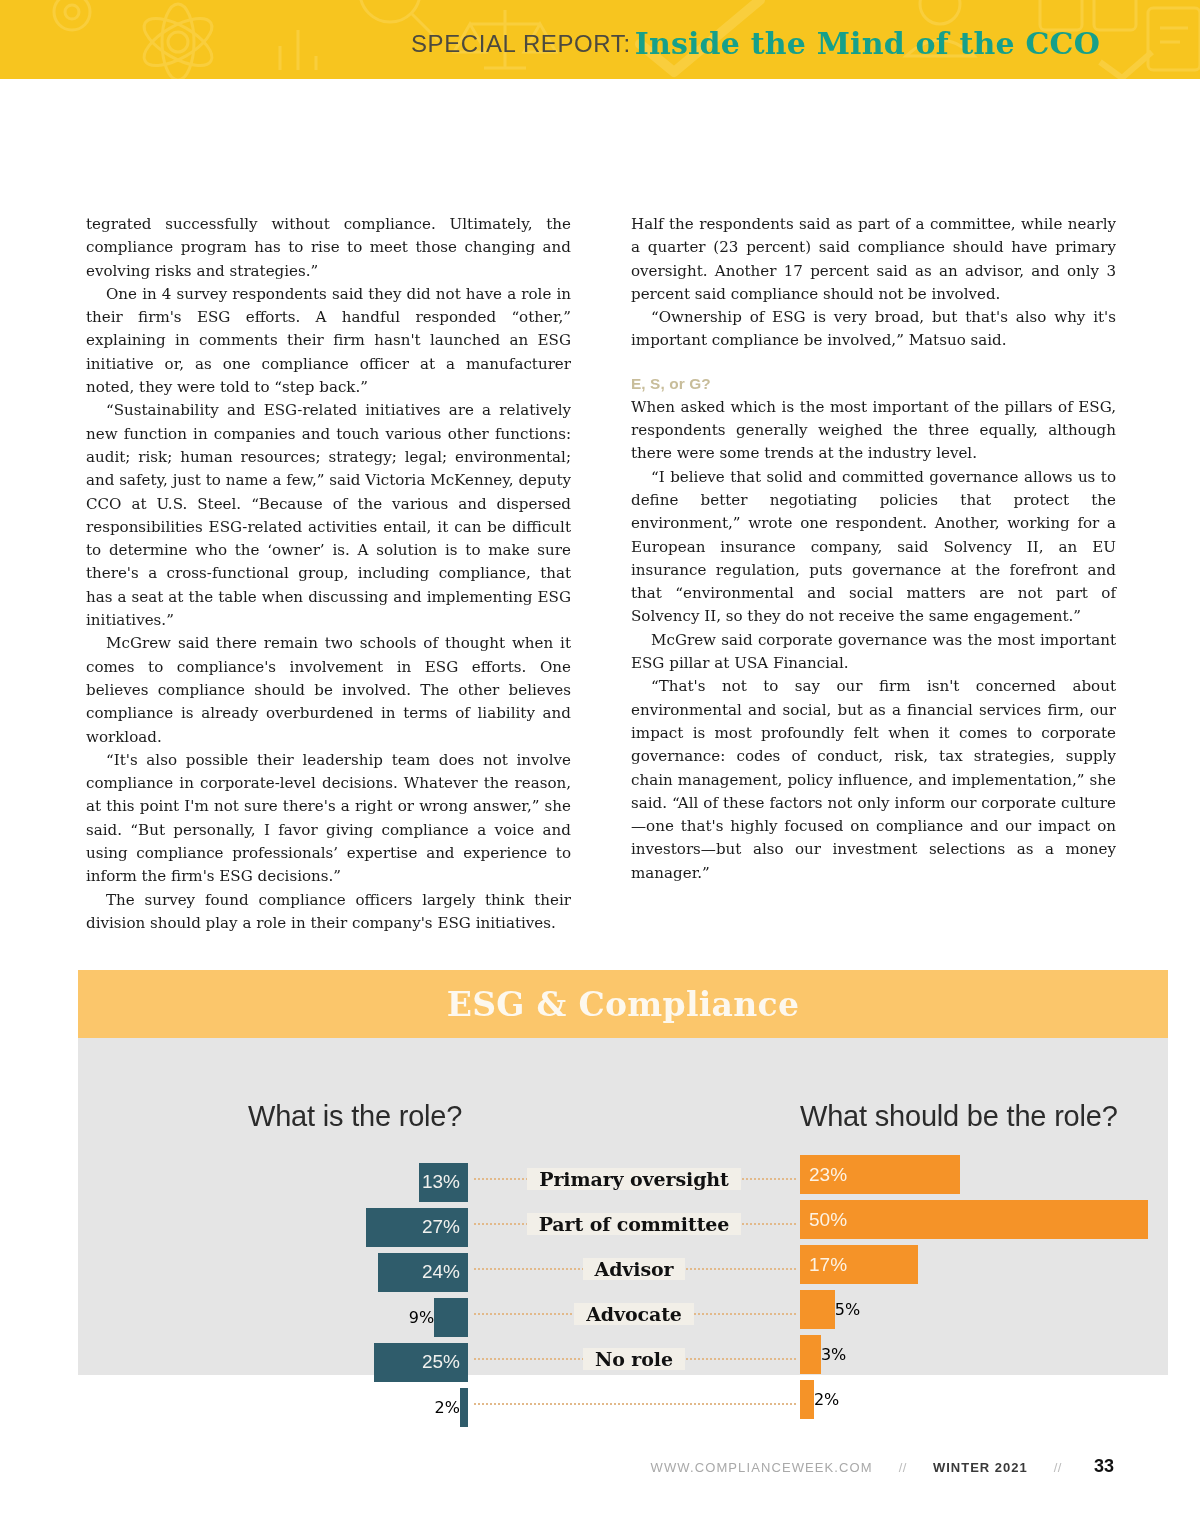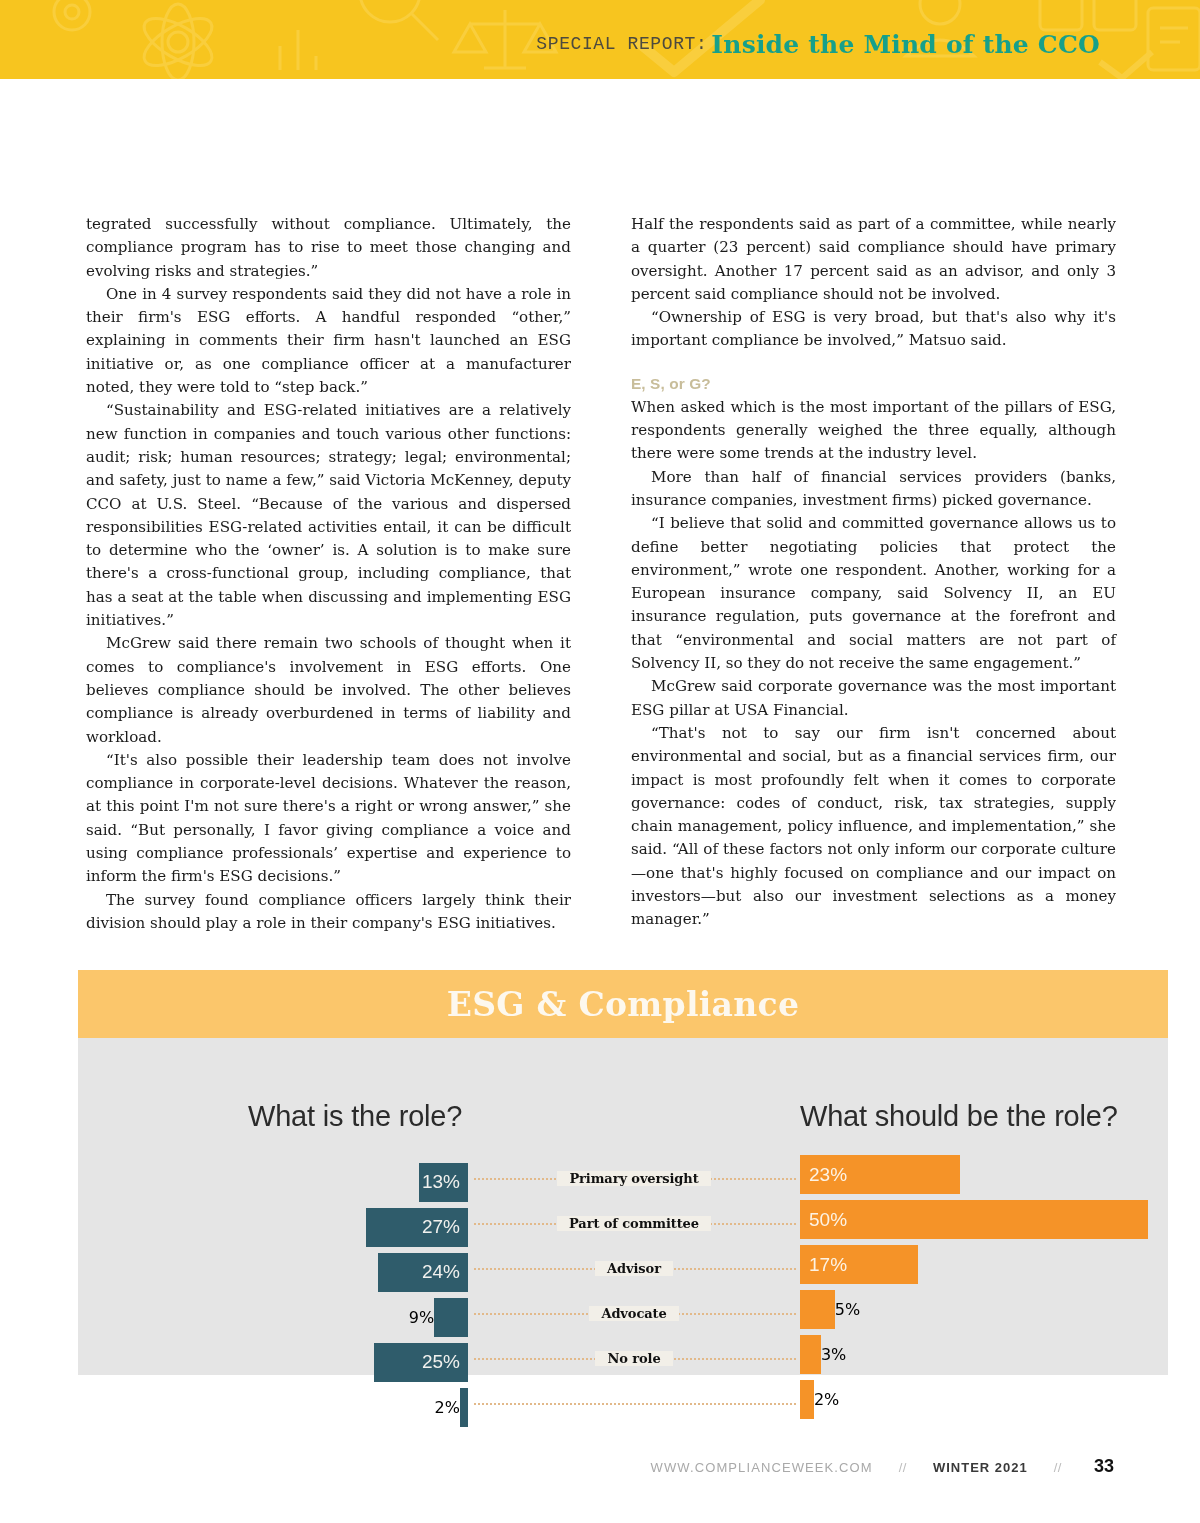--- a/index.html
+++ b/index.html
@@ -33,30 +33,30 @@
   }
   .banner-text {
     position: absolute;
     right: 100px;
     top: 44px;
     transform: translateY(-50%);
     white-space: nowrap;
     line-height: 1;
   }
   .banner-label {
-    font-family: Liberation Mono, monospace;
-    font-size: 18px;
+    font-family: Liberation Sans, sans-serif;
+    font-size: 24px;
     letter-spacing: 0.6px;
     color: #4d4a3e;
     vertical-align: middle;
   }
   .banner-title {
     font-family: "DejaVu Serif", serif;
     font-weight: bold;
-    font-size: 25px;
+    font-size: 30px;
     color: #16a08a;
     letter-spacing: 0.2px;
     vertical-align: middle;
     margin-left: 4px;
   }
 
   
   .article {
     position: absolute;
     left: 86px;
@@ -203,21 +203,21 @@
     width: 332px;
     height: 45px;
     display: flex;
     align-items: center;
     justify-content: center;
     z-index: 2;
   }
   .row-label span {
     font-family: "DejaVu Serif", serif;
     font-weight: bold;
-    font-size: 13px;
+    font-size: 19px;
     color: #111111;
     background: #f2efe8;
     padding: 0 12px;
     white-space: nowrap;
     letter-spacing: -0.1px;
   }
   .dotline {
     position: absolute;
     left: 396px;
     right: 372px;
@@ -314,21 +314,20 @@
     <p class="indent">McGrew said there remain two schools of thought when it comes to compliance's involvement in ESG efforts. One believes compliance should be involved. The other believes compliance is already overburdened in terms of liability and workload.</p>
     <p class="indent">“It's also possible their leadership team does not involve compliance in corporate-level decisions. Whatever the reason, at this point I'm not sure there's a right or wrong answer,” she said. “But personally, I favor giving compliance a voice and using compliance professionals’ expertise and experience to inform the firm's ESG decisions.”</p>
     <p class="indent">The survey found compliance officers largely think their division should play a role in their company's ESG initiatives.</p>
   </div>
 
   <div class="col">
     <p>Half the respondents said as part of a committee, while nearly a quarter (23 percent) said compliance should have primary oversight. Another 17 percent said as an advisor, and only 3 percent said compliance should not be involved.</p>
     <p class="indent">“Ownership of ESG is very broad, but that's also why it's important compliance be involved,” Matsuo said.</p>
     <div class="subhead">E, S, or G?</div>
     <p>When asked which is the most important of the pillars of ESG, respondents generally weighed the three equally, although there were some trends at the industry level.</p>
-    <p class="indent">More than half of financial services providers (banks, insurance companies, investment firms) picked governance.</p>
     <p class="indent">“I believe that solid and committed governance allows us to define better negotiating policies that protect the environment,” wrote one respondent. Another, working for a European insurance company, said Solvency II, an EU insurance regulation, puts governance at the forefront and that “environmental and social matters are not part of Solvency II, so they do not receive the same engagement.”</p>
     <p class="indent">McGrew said corporate governance was the most important ESG pillar at USA Financial.</p>
     <p class="indent">“That's not to say our firm isn't concerned about environmental and social, but as a financial services firm, our impact is most profoundly felt when it comes to corporate governance: codes of conduct, risk, tax strategies, supply chain management, policy influence, and implementation,” she said. “All of these factors not only inform our corporate culture—one that's highly focused on compliance and our impact on investors—but also our investment selections as a money manager.”</p>
   </div>
 
 </div>
 
 <div class="chart-panel">
   <div class="chart-header">
     <div class="chart-title">ESG &amp; Compliance</div>

